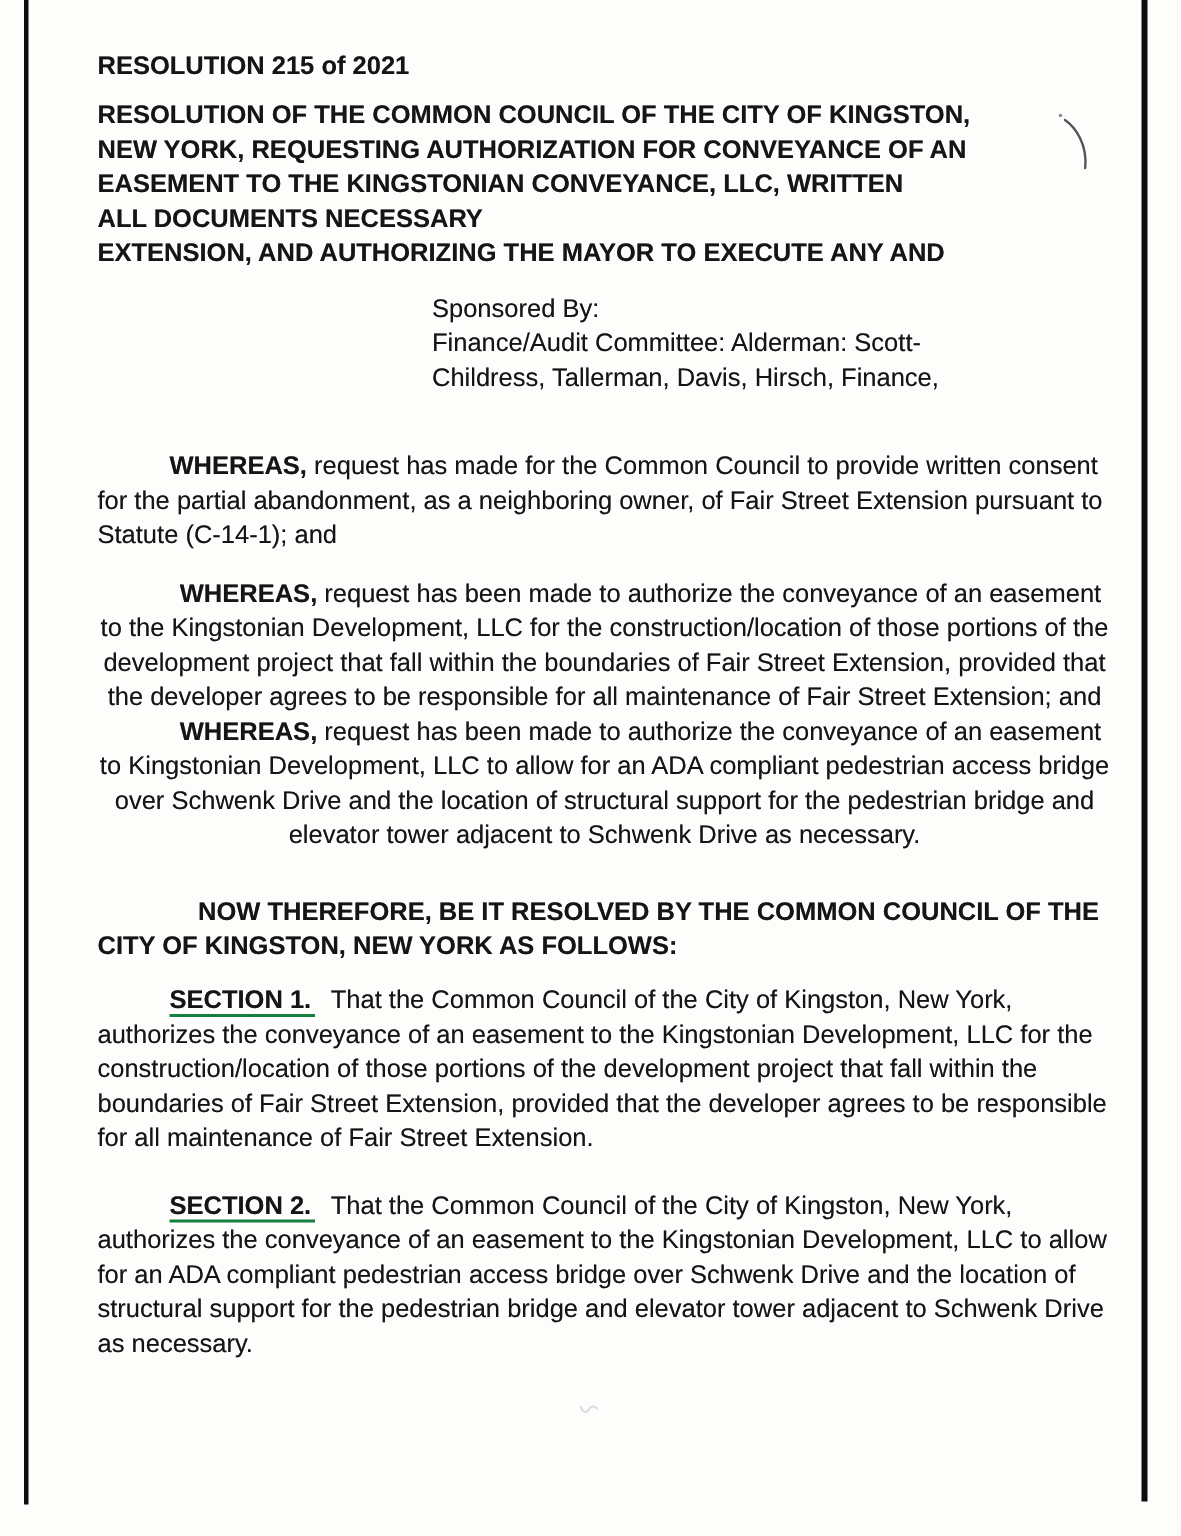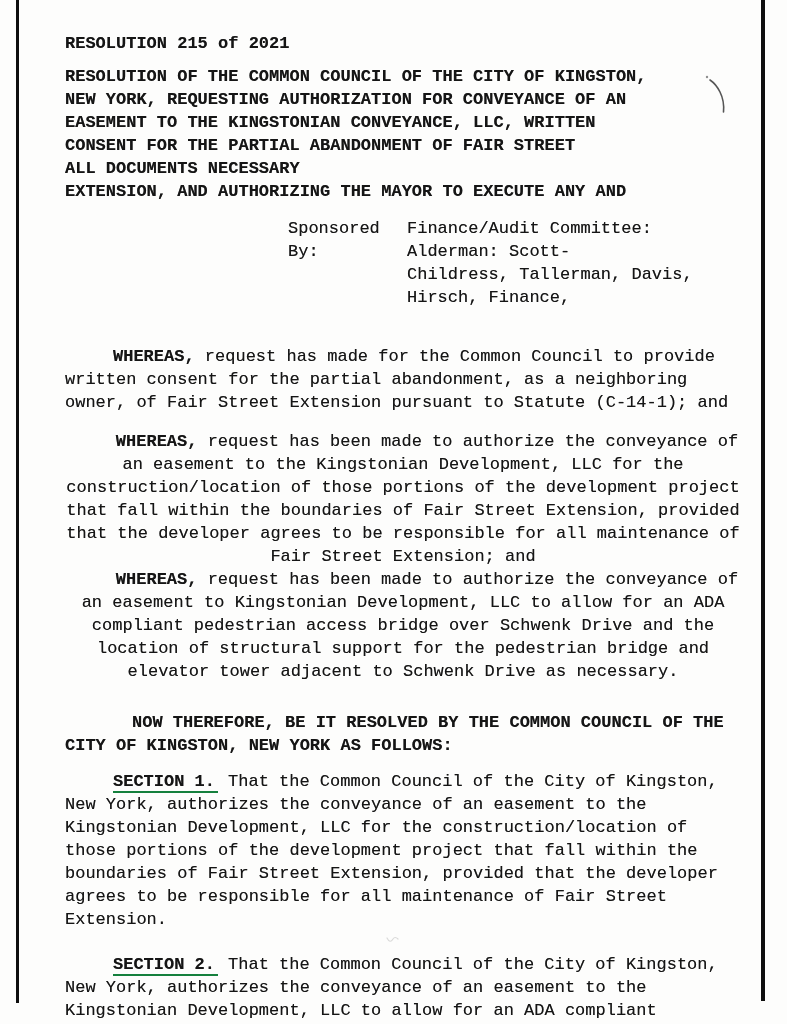--- a/index.html
+++ b/index.html
@@ -1,21 +1,21 @@
 <!DOCTYPE html>
 <html><head>
 <meta charset="utf-8">
 <style>
   html, body { margin: 0; padding: 0; background: #ffffff; }
   .page {
     position: relative;
     width: 787px;
     height: 1024px;
     background: #fdfdfc;
-    font-family: Liberation Mono, monospace;
+    font-family: Liberation Sans, sans-serif;
     color: #151515;
     overflow: hidden;
     text-shadow: 0 0 0.4px rgba(20,20,20,0.55);
   }
   .scan-border { position: absolute; top: 0; background: #0e0e0e; }
   .scan-border.left  { left: 16px;  width: 3px; height: 1003px; }
   .scan-border.right { left: 761px; width: 4px; height: 1001px; }
 
   .content {
     position: absolute;
@@ -24,21 +24,21 @@
     width: 676px;
     font-size: 17px;
     line-height: 23px;
   }
 
   .doc-number { font-weight: bold; margin: 0 0 10px 0; }
 
   .title-block { font-weight: bold; margin: 0 0 14px 0; }
   .title-line { white-space: nowrap; }
 
-  .sponsored { display: flex; margin: 0 0 36px 223px; }
+  .sponsored { display: flex; margin: 0 0 36px 223px; flex-direction: column; }
   .sp-label { flex: none; width: 119px; }
   .sp-value { flex: 1; }
 
   p.body { margin: 0; text-indent: 48px; }
   p.body.after-gap { margin-bottom: 16px; }
   p.body.no-gap { margin-bottom: 0; text-align: center; }
   p.body.lead-in strong { font-weight: bold; }
 
   p.resolved {
     margin: 28px 0 13px 0;
@@ -76,21 +76,20 @@
   </svg>
 
   <div class="content">
 
     <p class="doc-number">RESOLUTION 215 of 2021</p>
 
     <div class="title-block">
       <div class="title-line">RESOLUTION OF THE COMMON COUNCIL OF THE CITY OF KINGSTON,</div>
       <div class="title-line">NEW YORK, REQUESTING AUTHORIZATION FOR CONVEYANCE OF AN</div>
       <div class="title-line">EASEMENT TO THE KINGSTONIAN CONVEYANCE, LLC,  WRITTEN</div>
-      <div class="title-line">CONSENT FOR THE PARTIAL ABANDONMENT OF FAIR STREET</div>
       <div class="title-line">ALL DOCUMENTS NECESSARY</div>
       <div class="title-line">EXTENSION, AND AUTHORIZING THE MAYOR TO EXECUTE ANY AND</div>
     </div>
 
     <div class="sponsored">
       <span class="sp-label">Sponsored By:</span>
       <div class="sp-value">
         <div>Finance/Audit Committee: Alderman:  Scott-</div>
         <div>Childress, Tallerman, Davis, Hirsch, Finance,</div>
       </div>

